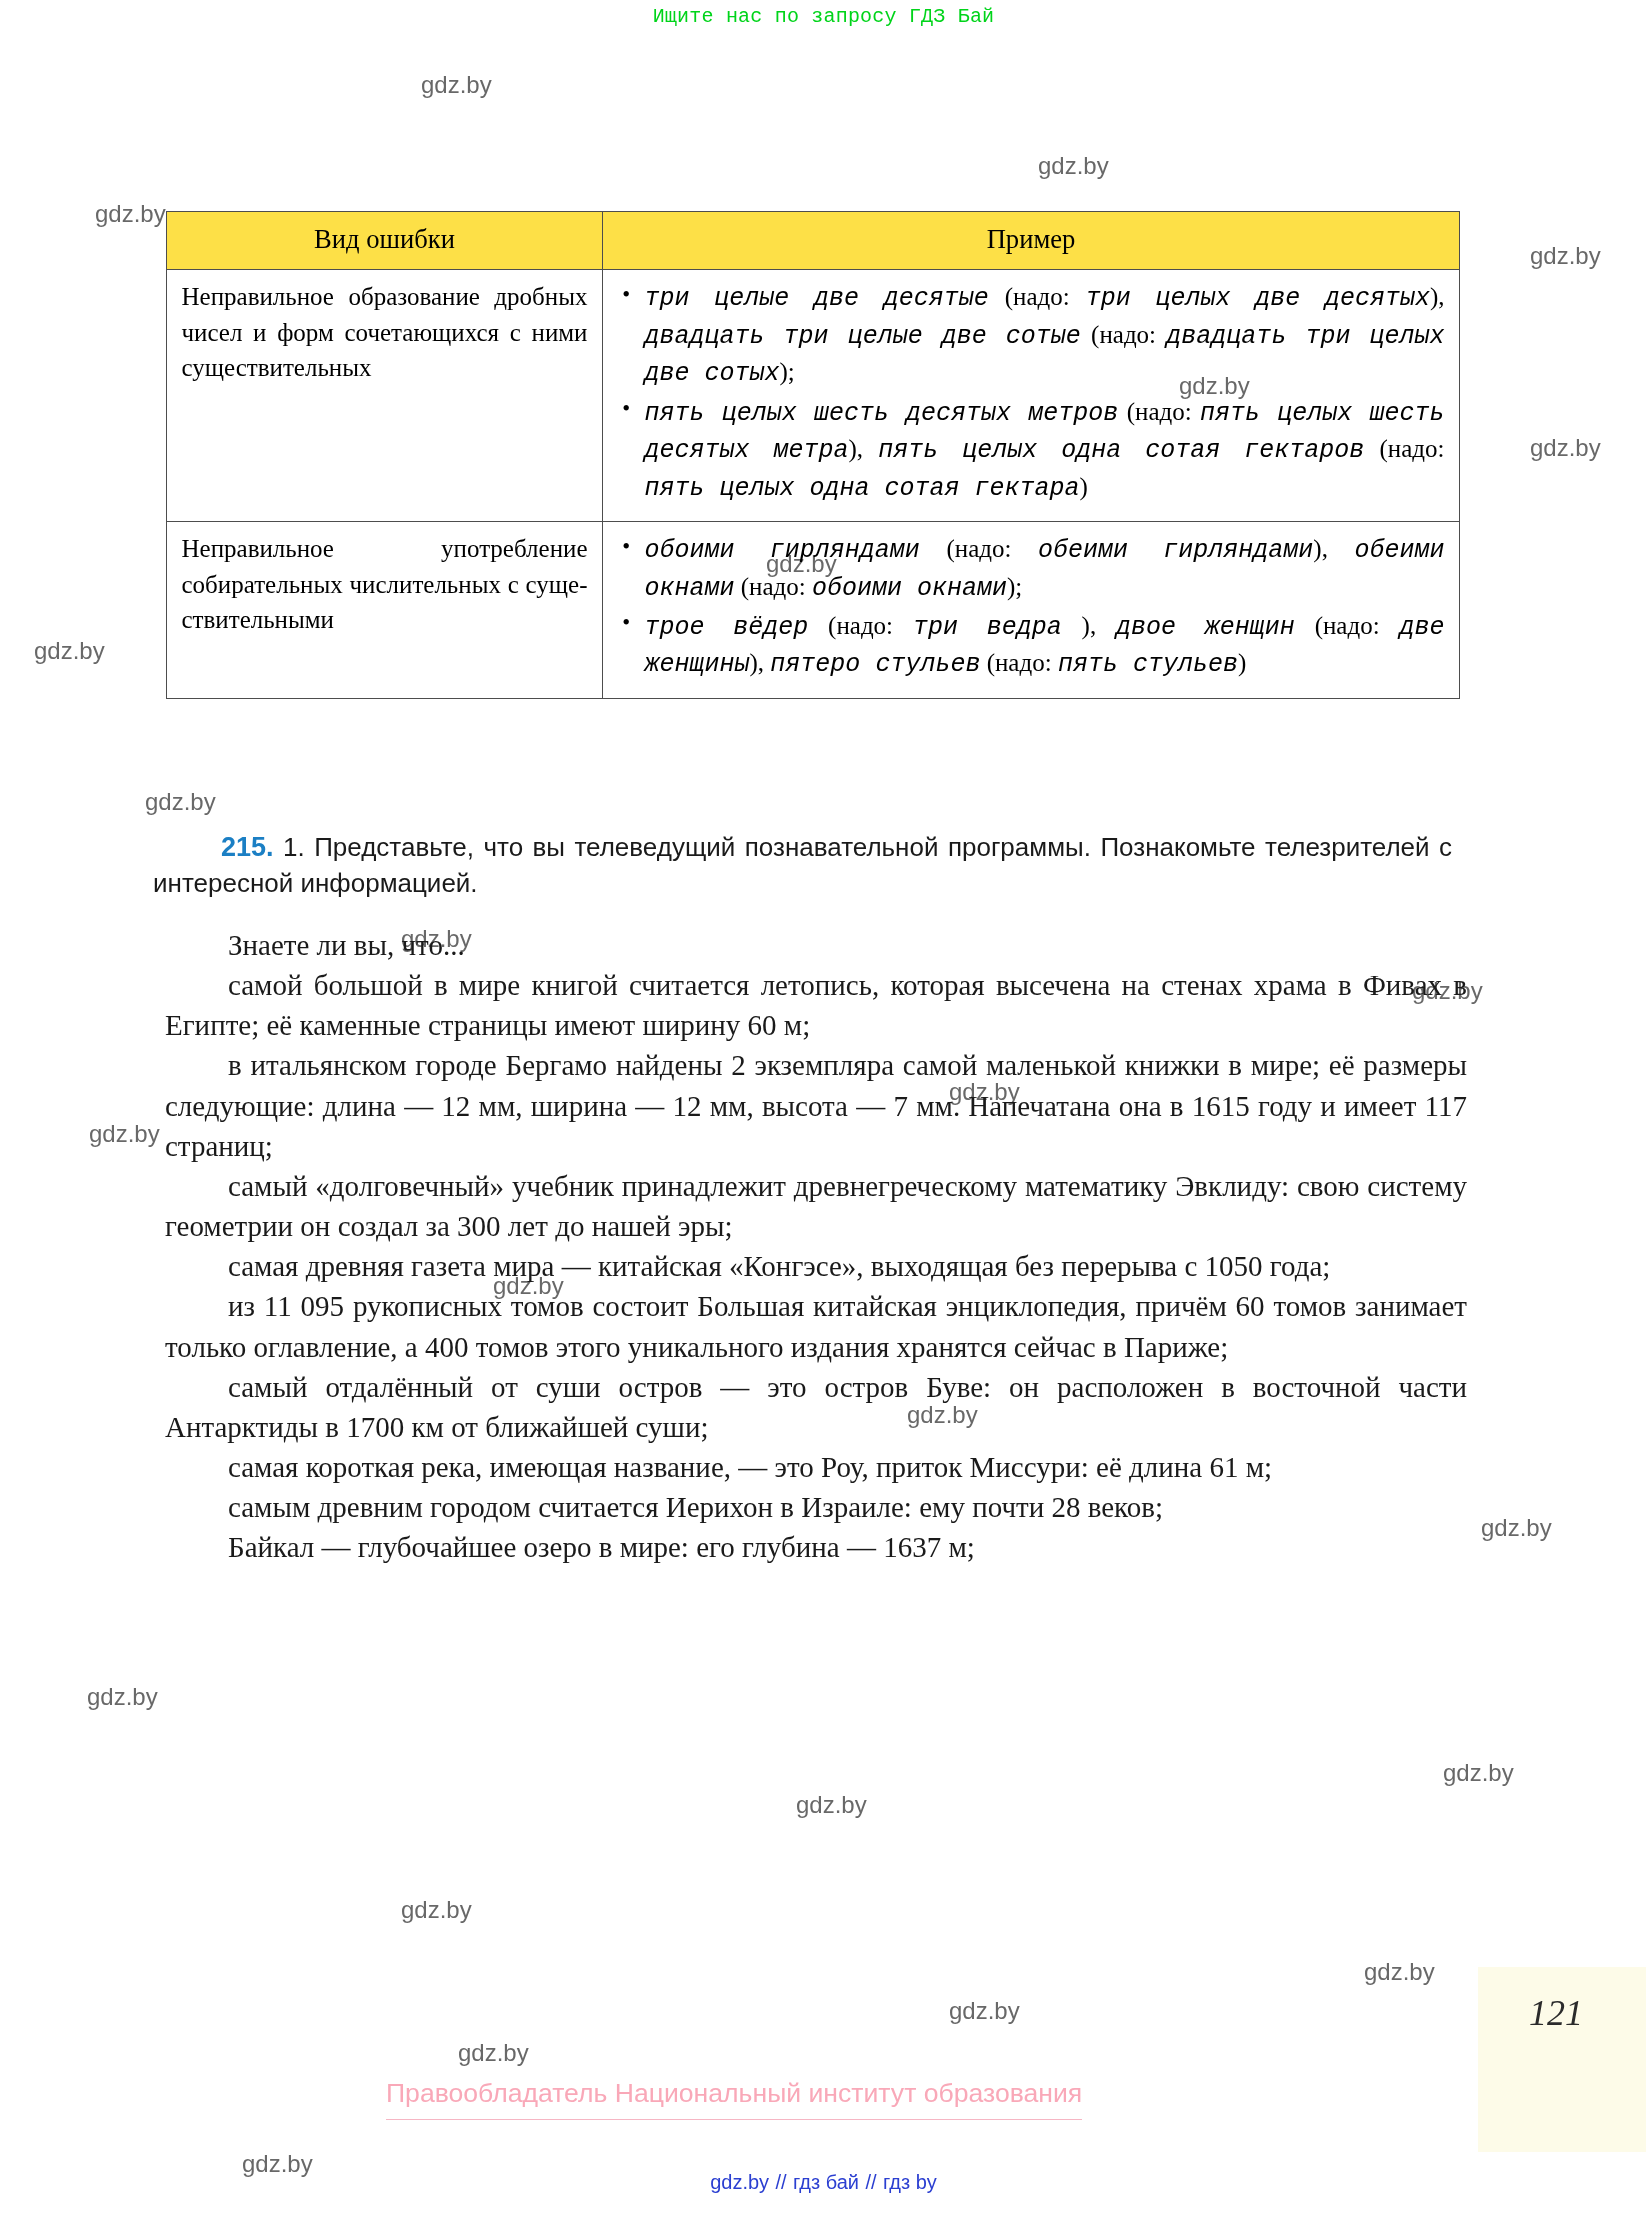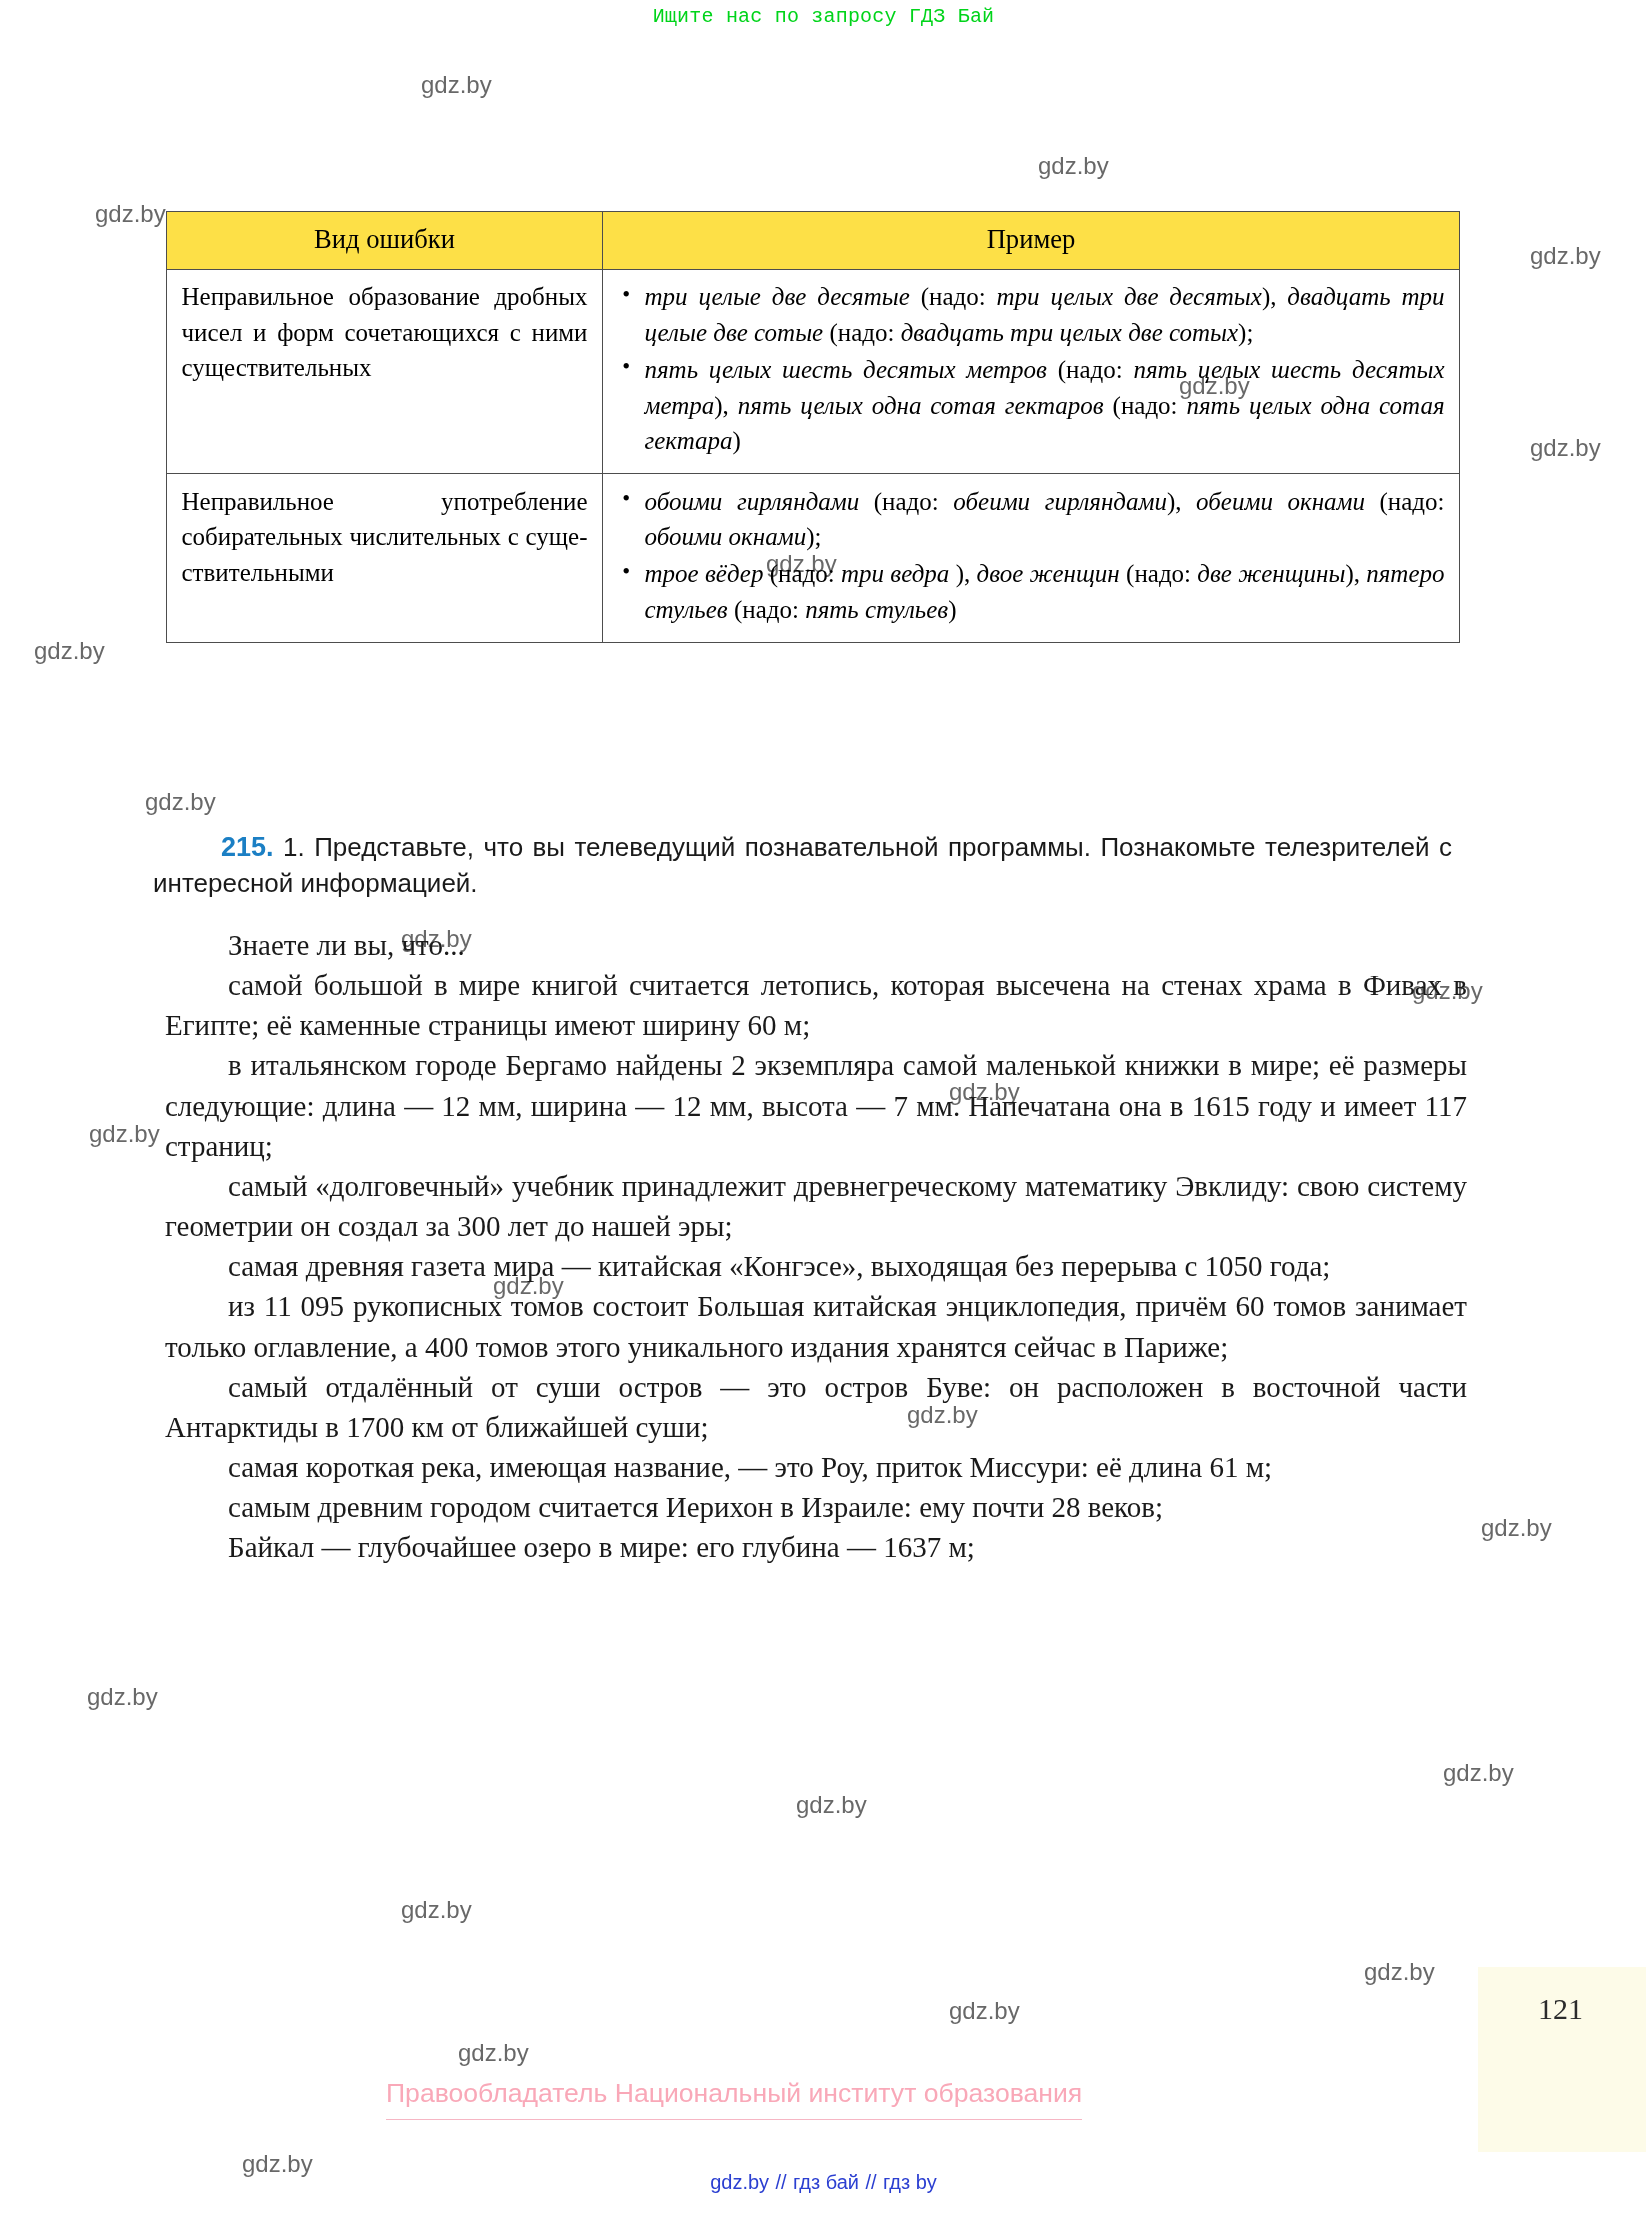--- a/index.html
+++ b/index.html
@@ -98,21 +98,21 @@
     text-align: justify;
     text-align-last: left;
   }
   .bullet-line::before {
     content: "\2022";
     position: absolute;
     left: 4.8px;
     top: -0.8px;
     font-size: 22.6px;
   }
-  .it { font-style: italic; }
+  .it { font-style: italic; font-family: Liberation Mono, monospace; }
 
   
   .exercise {
     position: absolute;
     left: 153px;
     top: 830px;
     width: 1299px;
   }
   .ex-num {
     color: #1b7fc4;
@@ -153,22 +153,23 @@
     right: 0;
     top: 1967px;
     width: 169px;
     height: 185px;
     background: #fdfbe8;
   }
   .page-num {
     position: absolute;
     right: 64px;
     top: 1992px;
-    font-size: 30px;
+    font-size: 36px;
     color: #2b2b2b;
+    font-style: italic;
   }
 
   
   .copyright {
     position: absolute;
     left: 386px;
     top: 2078px;
     font-family: "Liberation Sans", sans-serif;
     font-size: 26.6px;
     color: #f9a8b8;

